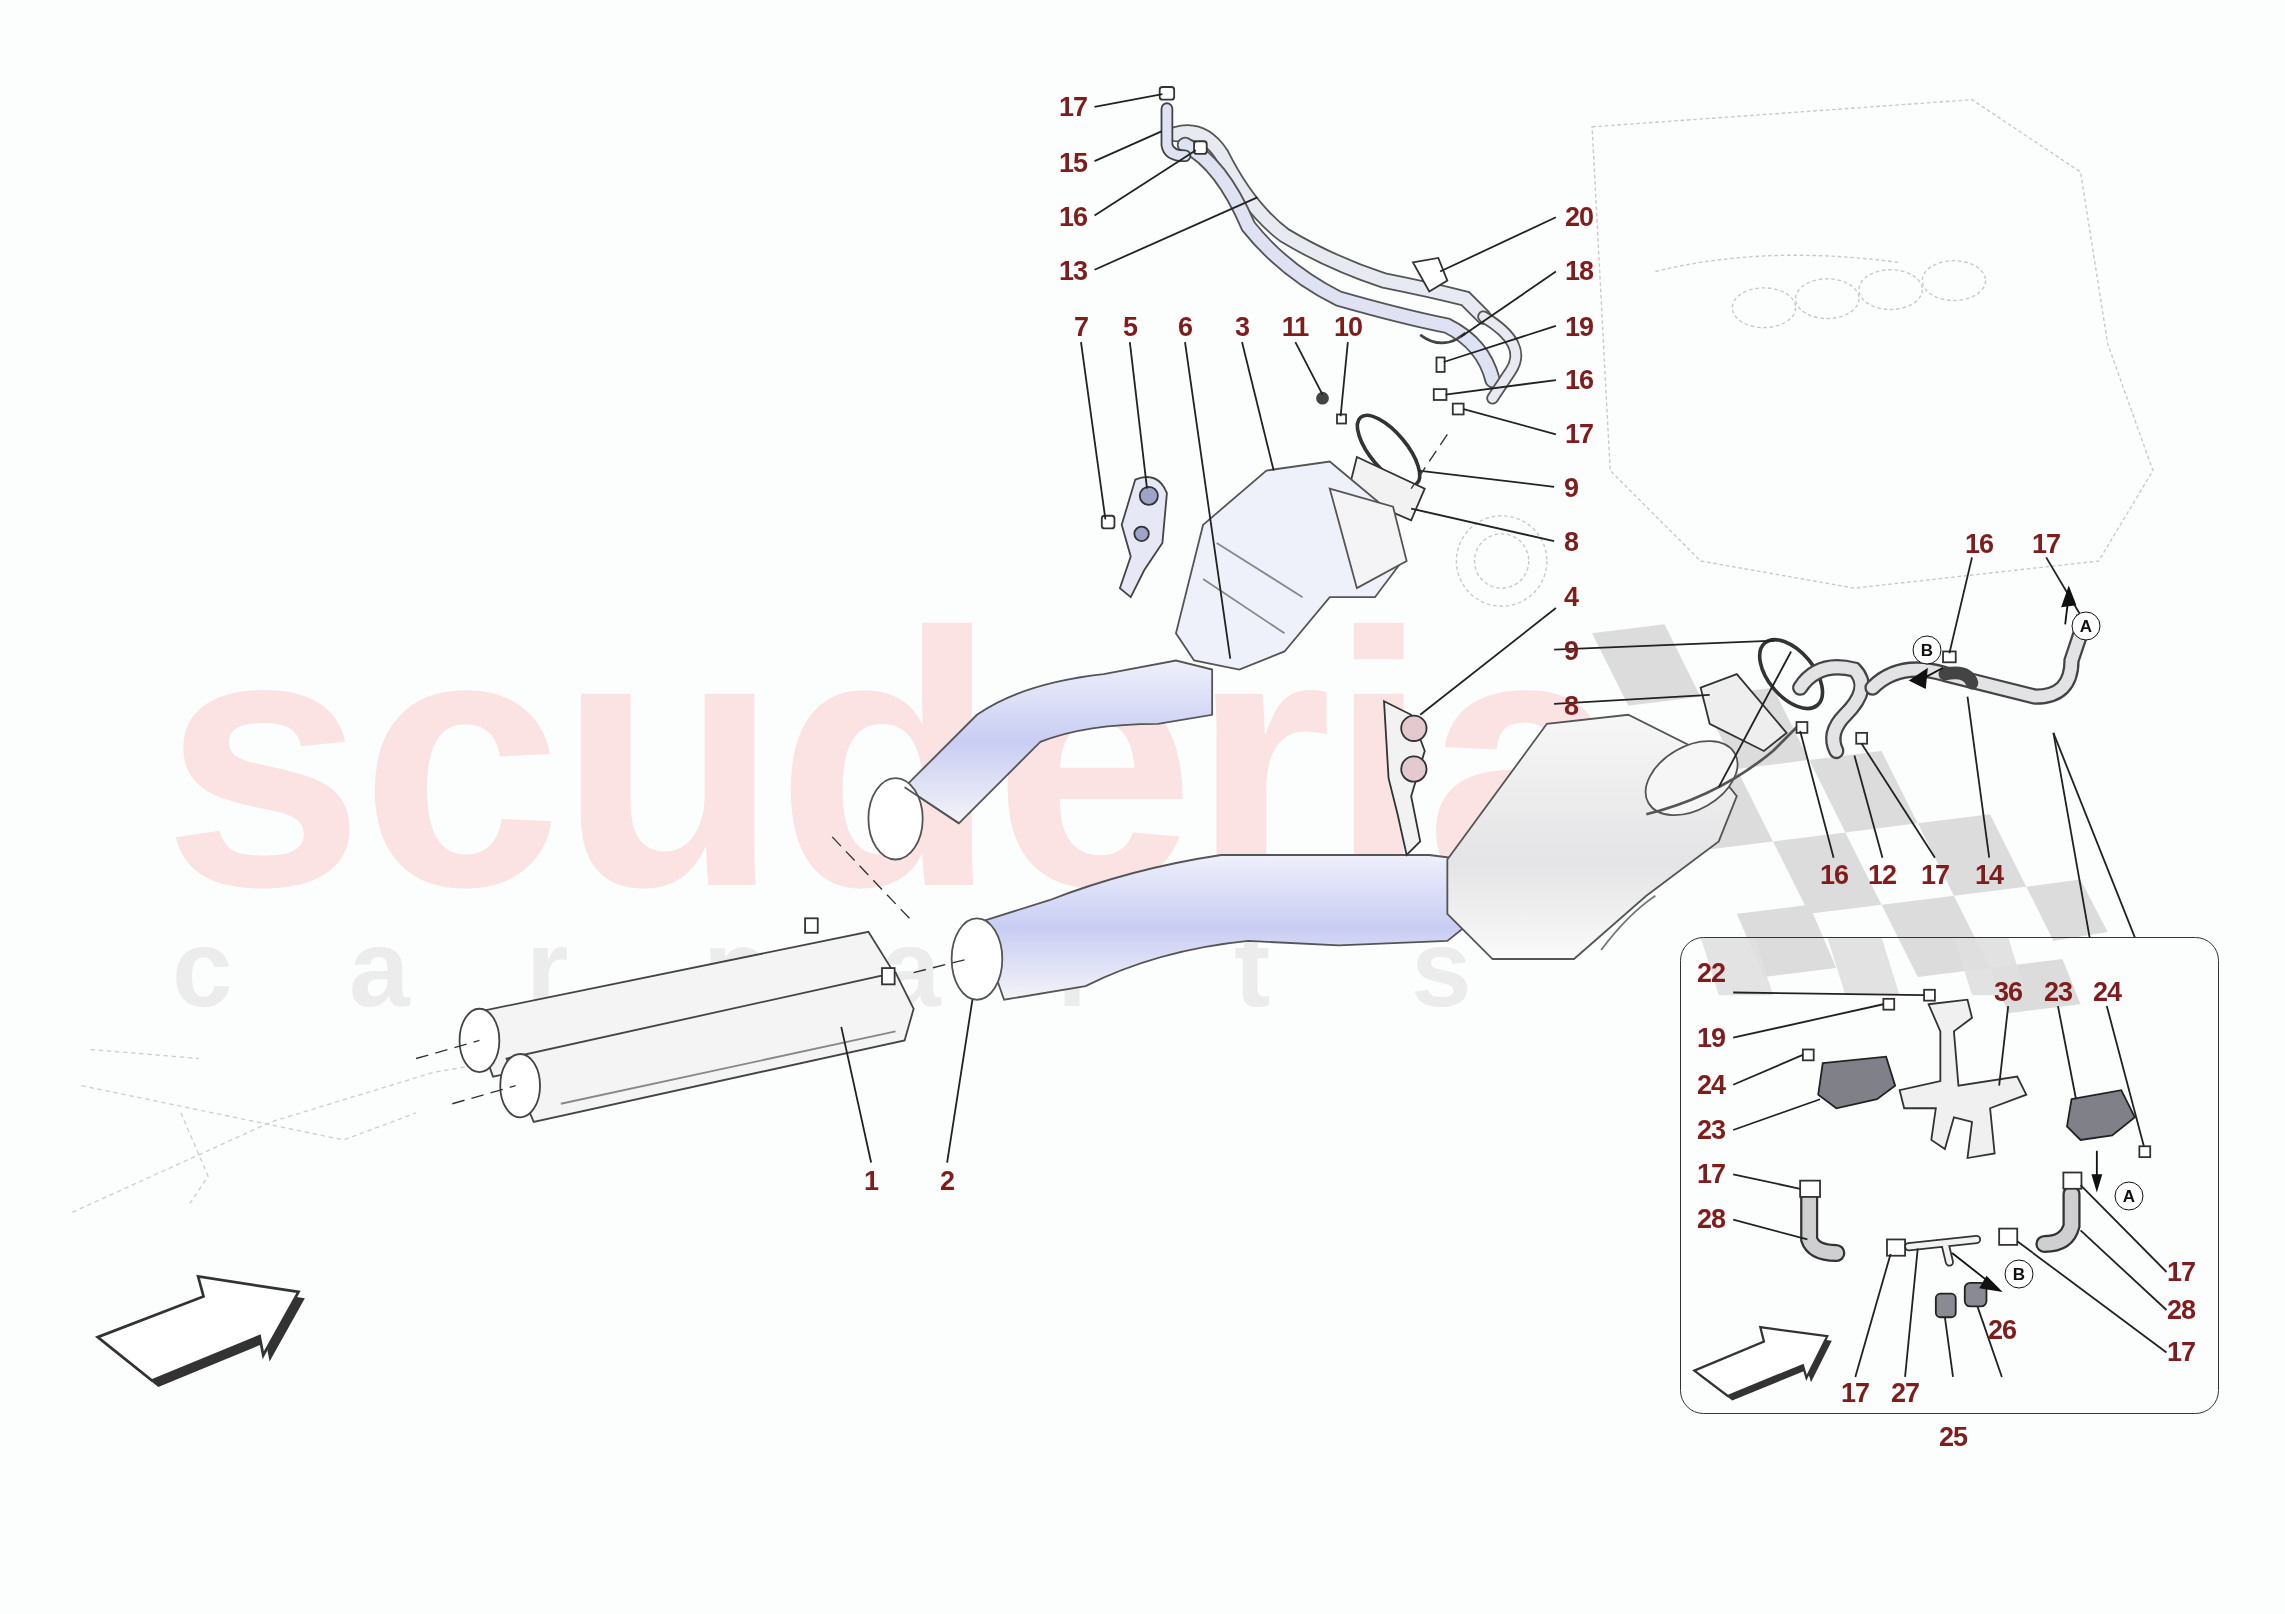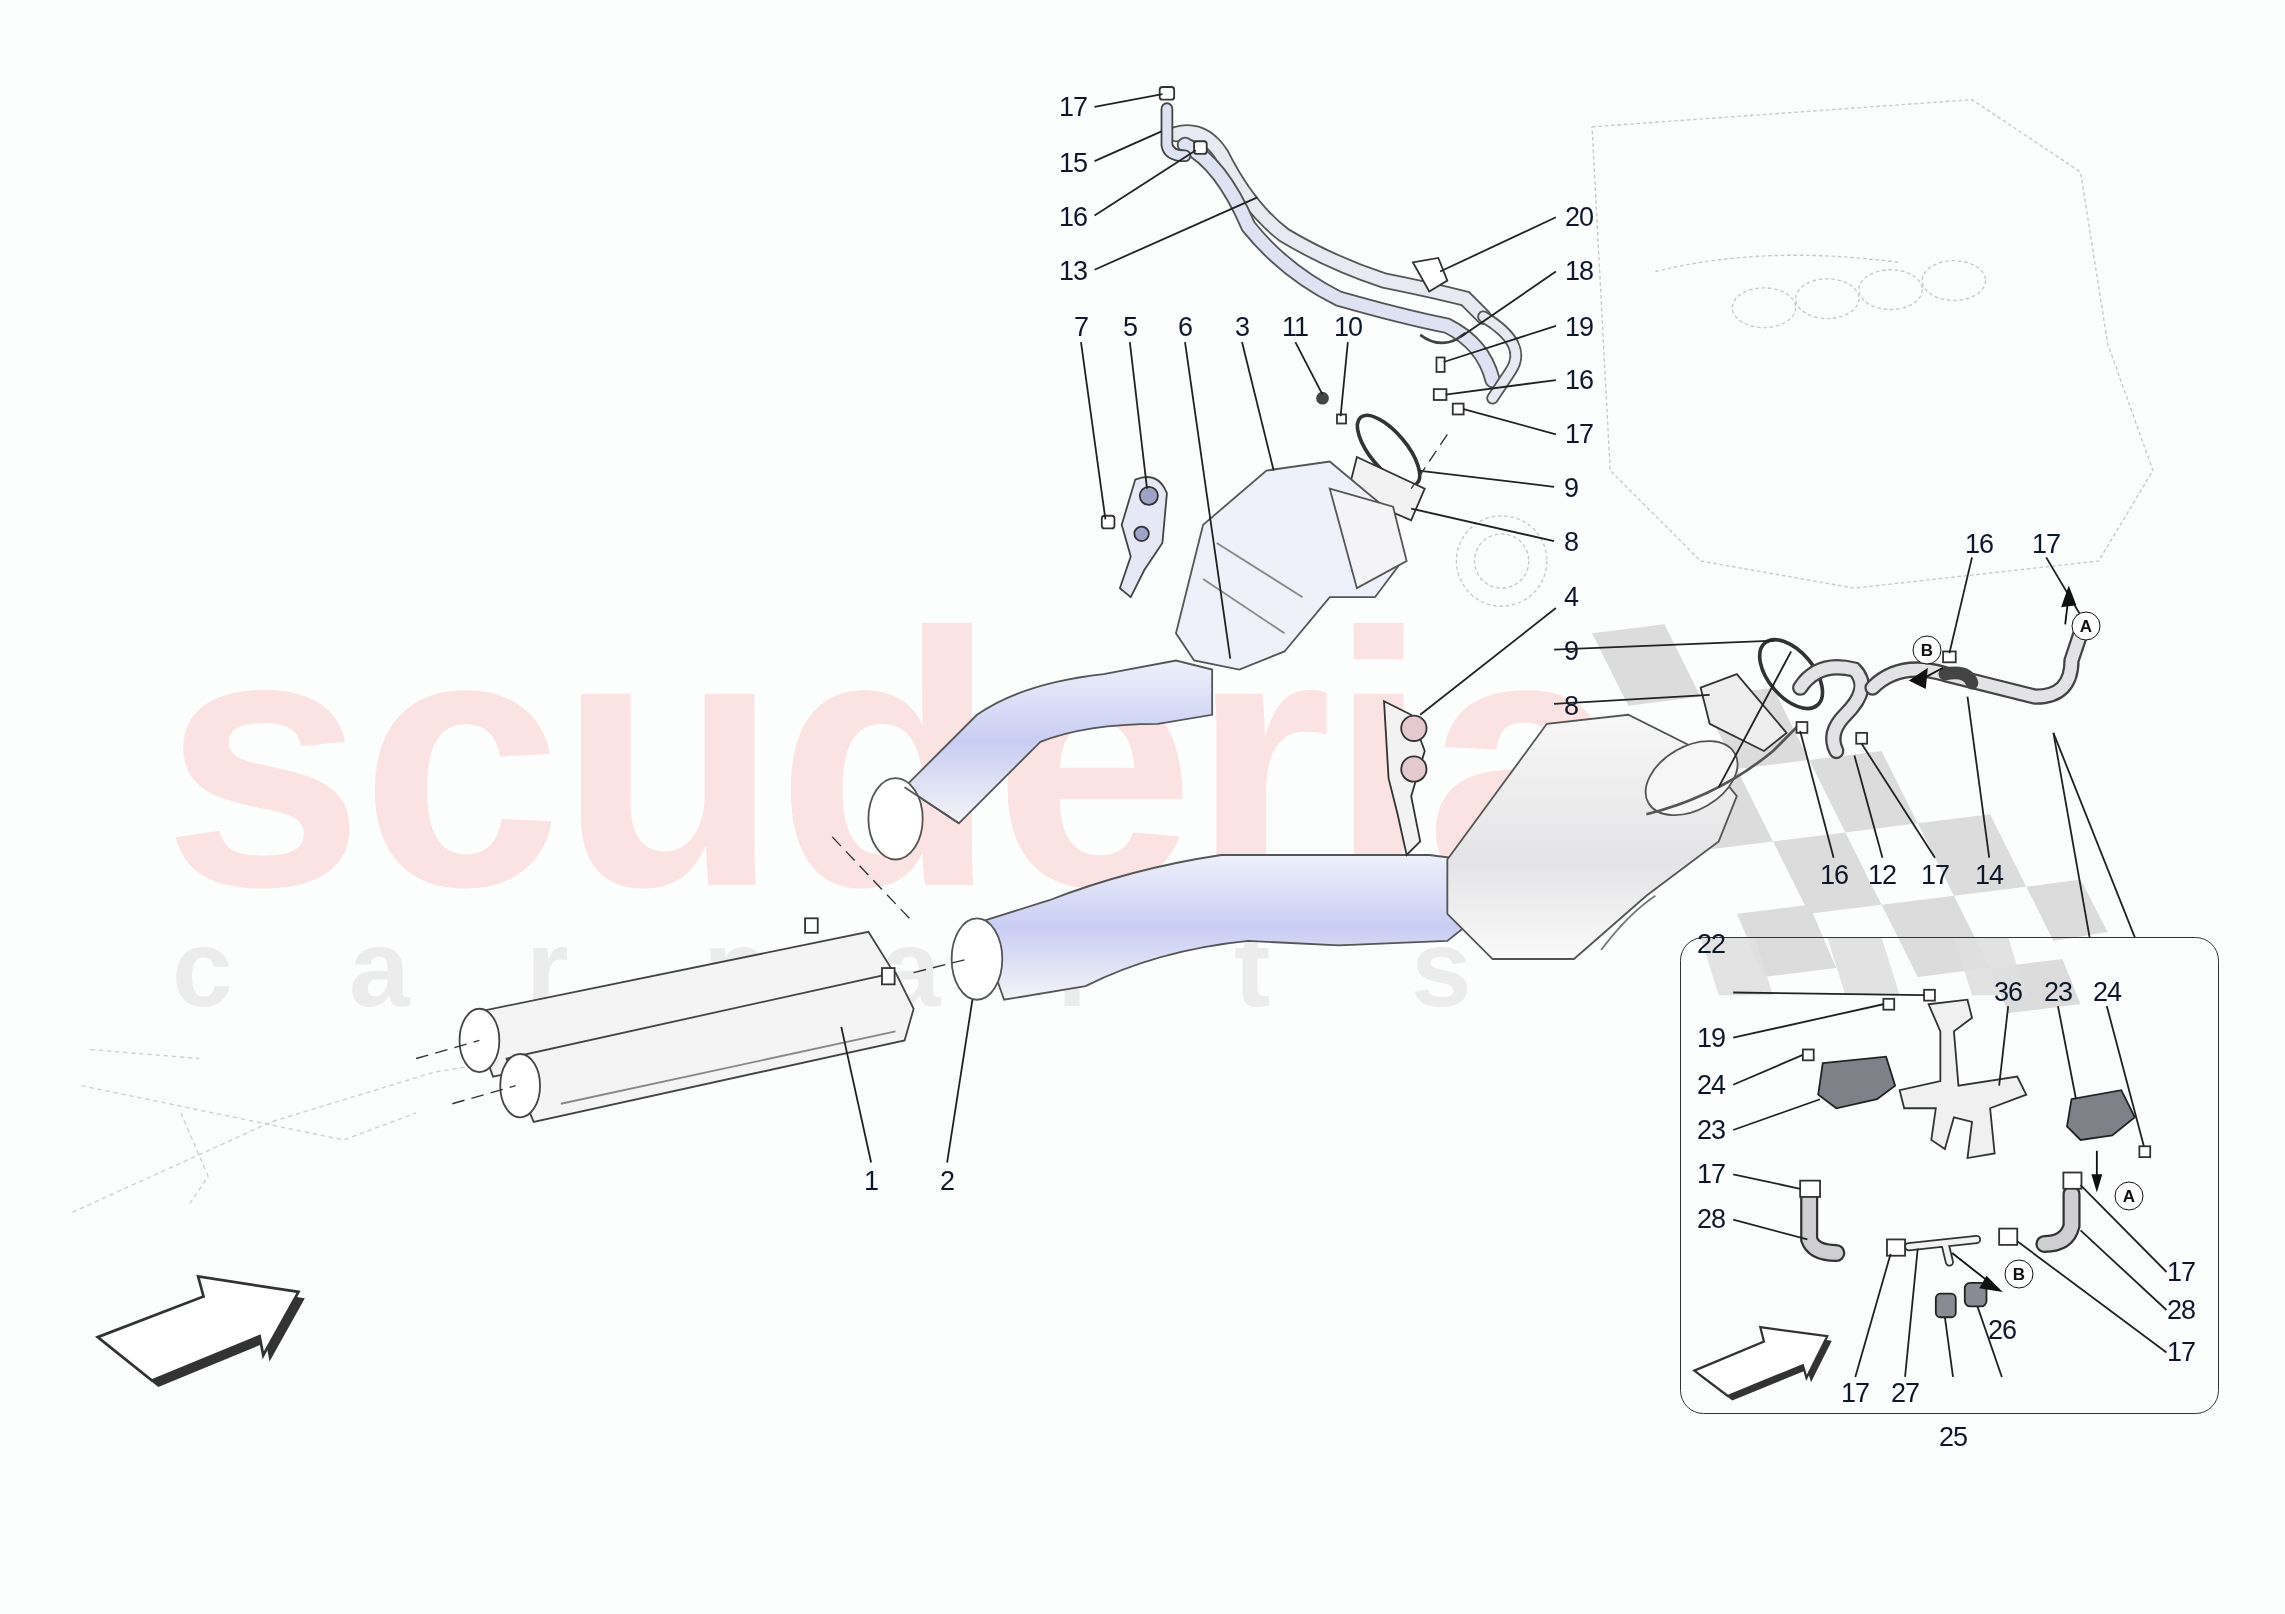--- a/index.html
+++ b/index.html
@@ -1,21 +1,21 @@
 <!DOCTYPE html>
 <html style="font-size:14.5px"><head>
 <meta charset="utf-8">
 <style>
   html,body{margin:0;padding:0;background:#fcfefd;}
   #canvas{position:relative;width:2285px;height:1615px;overflow:hidden;background:#fcfefd;font-family:"Liberation Sans",sans-serif;}
   .wm-main{position:absolute;left:163px;top:579px;font-family:"Liberation Sans",sans-serif;font-weight:bold;font-size:362px;line-height:1;color:#fbe2e3;letter-spacing:-3.6px;white-space:nowrap;}
   .wm-sub{position:absolute;left:172px;top:914px;font-family:"Liberation Sans",sans-serif;font-weight:bold;font-size:109px;line-height:1;color:#ececec;white-space:nowrap;letter-spacing:0;}
   .wm-sub span{display:inline-block;width:177px;}
   svg.diagram{position:absolute;left:0;top:0;}
-  .lbl{position:absolute;font-family:"Liberation Sans",sans-serif;font-weight:normal;font-size:27px;color:#0f172a;line-height:1;transform:translate(-50%,-50%);white-space:nowrap;letter-spacing:-0.9px;}
+  .lbl{position:absolute;font-family:"Liberation Sans",sans-serif;font-weight:bold;font-size:27px;color:#7f1d1d;line-height:1;transform:translate(-50%,-50%);white-space:nowrap;letter-spacing:-0.9px;}
   .circ{position:absolute;width:27px;height:27px;border:1.8px solid #111;border-radius:50%;font-family:"Liberation Sans",sans-serif;font-weight:bold;font-size:17px;line-height:27px;text-align:center;color:#111;transform:translate(-50%,-50%);background:#fff;}
   .inset{position:absolute;left:1680px;top:937px;width:539px;height:477px;border:1.8px solid #333;border-radius:23.5px;box-sizing:border-box;}
 </style>
 </head>
 <body>
 
 <div id="canvas">
 
   <div class="wm-main">scuderia</div>
   <div class="wm-sub">
@@ -300,21 +300,21 @@
   <div class="lbl" style="left:1571px;top:706px;">8</div>
   <div class="lbl" style="left:1979px;top:544px;">16</div>
   <div class="lbl" style="left:2046px;top:544px;">17</div>
   <div class="lbl" style="left:1834px;top:875px;">16</div>
   <div class="lbl" style="left:1882px;top:875px;">12</div>
   <div class="lbl" style="left:1935px;top:875px;">17</div>
   <div class="lbl" style="left:1989px;top:875px;">14</div>
   <div class="lbl" style="left:871px;top:1181px;">1</div>
   <div class="lbl" style="left:947px;top:1181px;">2</div>
 
-  <div class="lbl" style="left:1711px;top:944px;">22</div>
+  <div class="lbl" style="left:1711px;top:973px;">22</div>
   <div class="lbl" style="left:1711px;top:1038px;">19</div>
   <div class="lbl" style="left:1711px;top:1085px;">24</div>
   <div class="lbl" style="left:1711px;top:1130px;">23</div>
   <div class="lbl" style="left:1711px;top:1174px;">17</div>
   <div class="lbl" style="left:1711px;top:1219px;">28</div>
   <div class="lbl" style="left:2008px;top:992px;">36</div>
   <div class="lbl" style="left:2058px;top:992px;">23</div>
   <div class="lbl" style="left:2107px;top:992px;">24</div>
   <div class="lbl" style="left:2181px;top:1272px;">17</div>
   <div class="lbl" style="left:2181px;top:1310px;">28</div>

